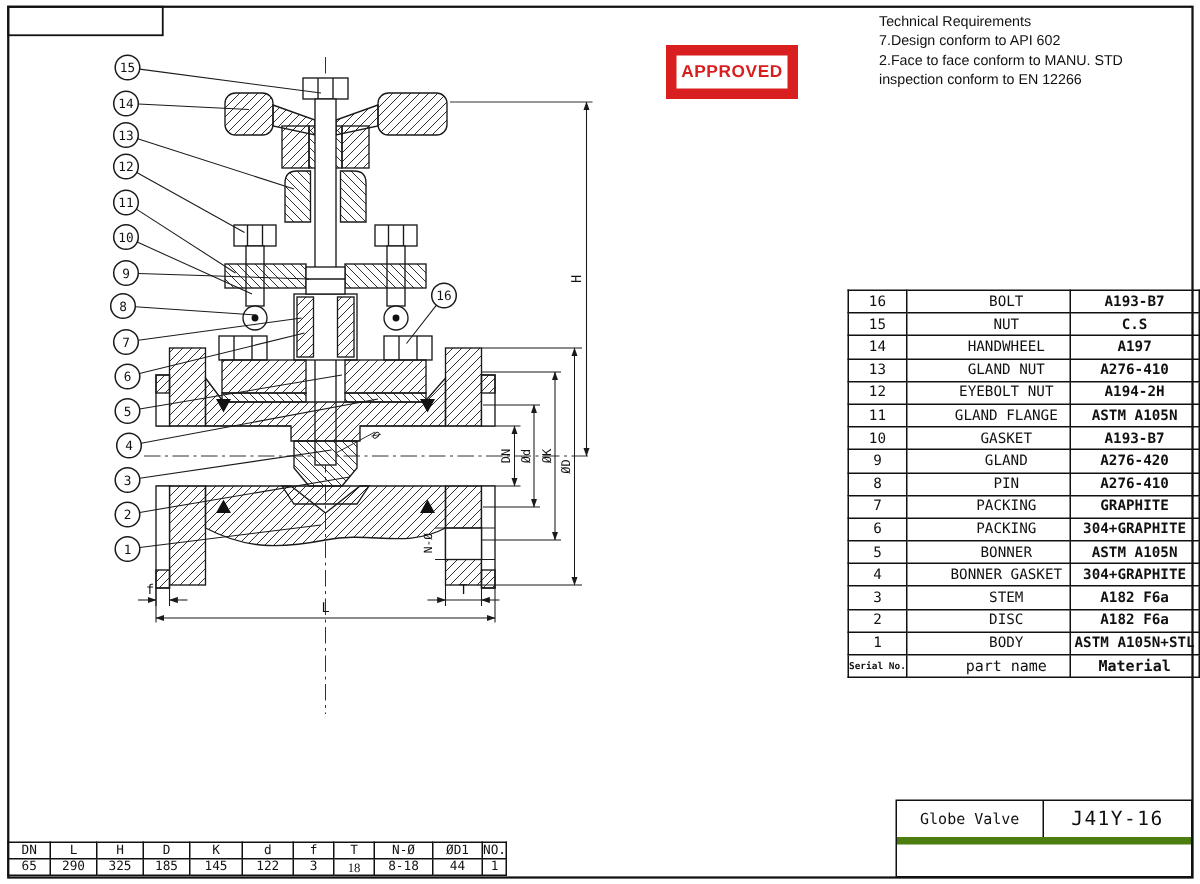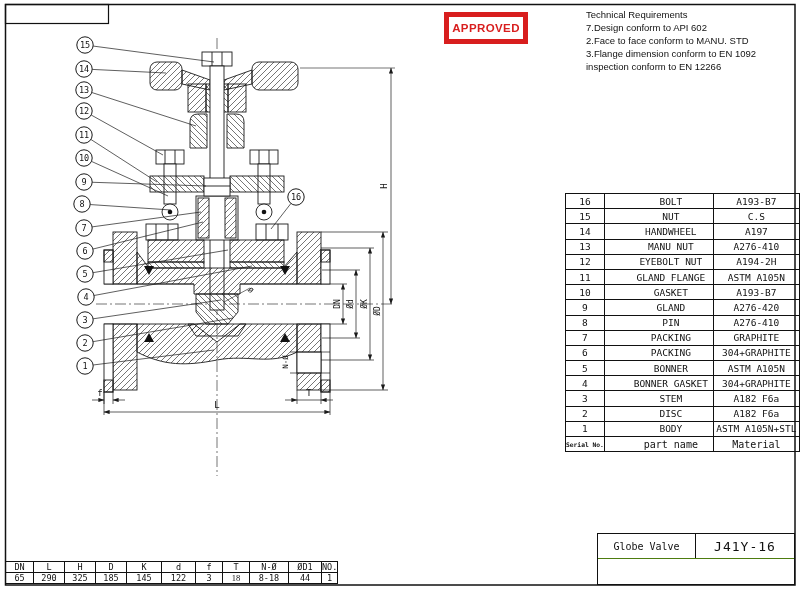--- a/index.html
+++ b/index.html
@@ -3,39 +3,39 @@
 <meta charset="utf-8">
 <style>
   html,body{margin:0;padding:0;background:#fff;}
   #page{position:relative;width:800px;height:589px;background:#fff;overflow:hidden;
         font-family:"DejaVu Sans Mono", monospace;color:#111;}
   #drawing-svg{position:absolute;left:0;top:0;}
   
   #techreq{position:absolute;left:586px;top:8px;width:212px;font-size:9.5px;line-height:13px;
            font-family:Liberation Sans, sans-serif;}
   
-  #stamp{position:absolute;left:444px;top:12px;width:74px;height:22px;border:5px solid #0f172a;
+  #stamp{position:absolute;left:444px;top:30px;width:74px;height:22px;border:7px solid #0f172a;
          color:#d81e1e;font-weight:bold;font-size:11.5px;display:flex;align-items:center;
          justify-content:center;letter-spacing:0.4px;font-family:"Liberation Sans",sans-serif;}
   
   #parts-table{position:absolute;left:565px;top:193px;border-collapse:collapse;table-layout:fixed;}
   #parts-table td{border:1px solid #111;height:14.2px;padding:0;text-align:center;
                   font-size:9.5px;white-space:nowrap;overflow:hidden;}
   #parts-table td.c-serial{width:27px;}
   #parts-table td.c-name{width:102px;padding-left:24px;}
-  #parts-table td.c-mat{width:95px;}
+  #parts-table td.c-mat{width:95px;font-weight:bold;}
   #parts-table td.hdr-serial{font-size:6.3px;font-weight:bold;}
   #parts-table td.hdr{font-size:10px;}
   
   #dims-table{position:absolute;left:5px;top:561px;border-collapse:collapse;table-layout:fixed;}
   #dims-table td{border:1px solid #111;height:9px;padding:0;text-align:center;font-size:8.5px;
                  white-space:nowrap;}
   
   #titleblock{position:absolute;left:597px;top:533px;width:196px;height:50px;border:1px solid #111;}
-  #titleblock .row1{display:flex;height:24px;border-bottom:1px solid #4d7c0f;}
+  #titleblock .row1{display:flex;height:24px;border-bottom:5px solid #4d7c0f;}
   #titleblock .cell-product{width:97px;border-right:1px solid #111;display:flex;align-items:center;
                             justify-content:center;font-size:10px;}
   #titleblock .cell-model{flex:1;display:flex;align-items:center;justify-content:center;
                           font-size:13px;letter-spacing:1px;}
   #titleblock .row2{height:25px;}
 </style>
 </head>
 <body>
 
 <div id="page">
@@ -257,21 +257,20 @@
         <line x1="290.95171885582704" y1="203.46179986454143" x2="271" y2="229" stroke="#1a1a1a" stroke-width="0.7"></line>
         <circle cx="296" cy="197" r="8.2" fill="#fff" stroke="#1a1a1a" stroke-width="1"></circle>
         <text x="296" y="200" font-size="8.5" text-anchor="middle" fill="#111" font-family="&quot;DejaVu Sans Mono&quot;, monospace">16</text>
       </g>
   </svg>
 
   <div id="techreq">
     <div>Technical Requirements</div>
   <div>7.Design conform to API 602</div>
       <div>2.Face to face conform to MANU. STD</div>
-      <div>3.Flange dimension conform to EN 1092</div>
       <div>inspection conform to EN 12266</div>
     </div>
 
   <div id="stamp" style="color: rgb(216, 30, 30); border-color: rgb(216, 30, 30);">
     <span>APPROVED</span>
   </div>
 
   <table id="parts-table">
       <tbody>
         <tr>
@@ -284,21 +283,21 @@
           <td class="c-name">NUT</td>
           <td class="c-mat">C.S</td>
         </tr>
         <tr>
           <td class="c-serial">14</td>
           <td class="c-name">HANDWHEEL</td>
           <td class="c-mat">A197</td>
         </tr>
         <tr>
           <td class="c-serial">13</td>
-          <td class="c-name">MANU NUT</td>
+          <td class="c-name">GLAND NUT</td>
           <td class="c-mat">A276-410</td>
         </tr>
         <tr>
           <td class="c-serial">12</td>
           <td class="c-name">EYEBOLT NUT</td>
           <td class="c-mat">A194-2H</td>
         </tr>
         <tr>
           <td class="c-serial">11</td>
           <td class="c-name">GLAND FLANGE</td>

